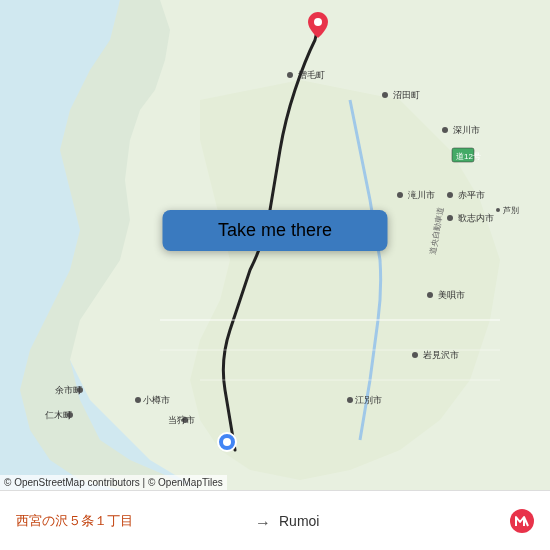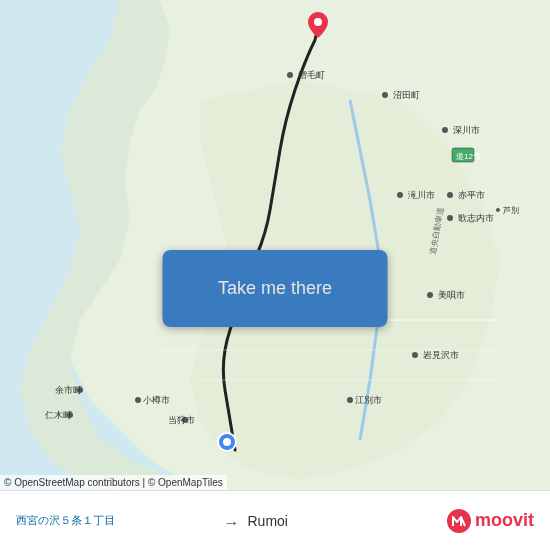--- a/index.html
+++ b/index.html
@@ -27,32 +27,31 @@
       top: 0; left: 0;
     }
 
     
     #take-me-there-btn {
       position: absolute;
       top: 210px;
       left: 50%;
       transform: translateX(-50%);
       background: #3a7abf;
-      color: #e5e5e5;
+      color: #000000;
       border: none;
       border-radius: 8px;
-      padding: 28px 40px;
+      padding: 10px 40px;
       font-size: 18px;
       font-weight: 500;
       cursor: pointer;
       white-space: nowrap;
       z-index: 10;
       box-shadow: 0 2px 8px rgba(0,0,0,0.3);
       width: 225px;
-      margin-top: 40px;
     }
 
     
     #attribution {
       position: absolute;
       bottom: 0;
       left: 0;
       font-size: 10px;
       color: #333;
       background: rgba(255,255,255,0.7);
@@ -65,22 +64,22 @@
       width: 550px;
       height: 60px;
       background: white;
       display: flex;
       align-items: center;
       padding: 0 16px;
       border-top: 1px solid #ddd;
     }
 
     #route-from {
-      font-size: 11px;
-      color: #0369a1;
+      font-size: 13px;
+      color: #c2410c;
       flex: 1;
     }
 
     #arrow-icon {
       font-size: 16px;
       color: #555;
       margin: 0 8px;
     }
 
     #route-to {
@@ -192,15 +191,14 @@
   <span id="route-from">西宮の沢５条１丁目</span>
   <span id="arrow-icon">→</span>
   <span id="route-to">Rumoi</span>
   <div id="moovit-logo">
 
     <svg width="24" height="24" viewBox="0 0 24 24">
       <circle cx="12" cy="12" r="12" fill="#e8334a"></circle>
       <path d="M6 17 L6 8 L10 13 L14 8 L14 17" stroke="white" stroke-width="2" fill="none" stroke-linejoin="round"></path>
       <line x1="14" y1="8" x2="18" y2="17" stroke="white" stroke-width="2"></line>
     </svg>
-    <span id="moovit-text">moovit</span>
   </div>
 </div>
 
 </body></html>

